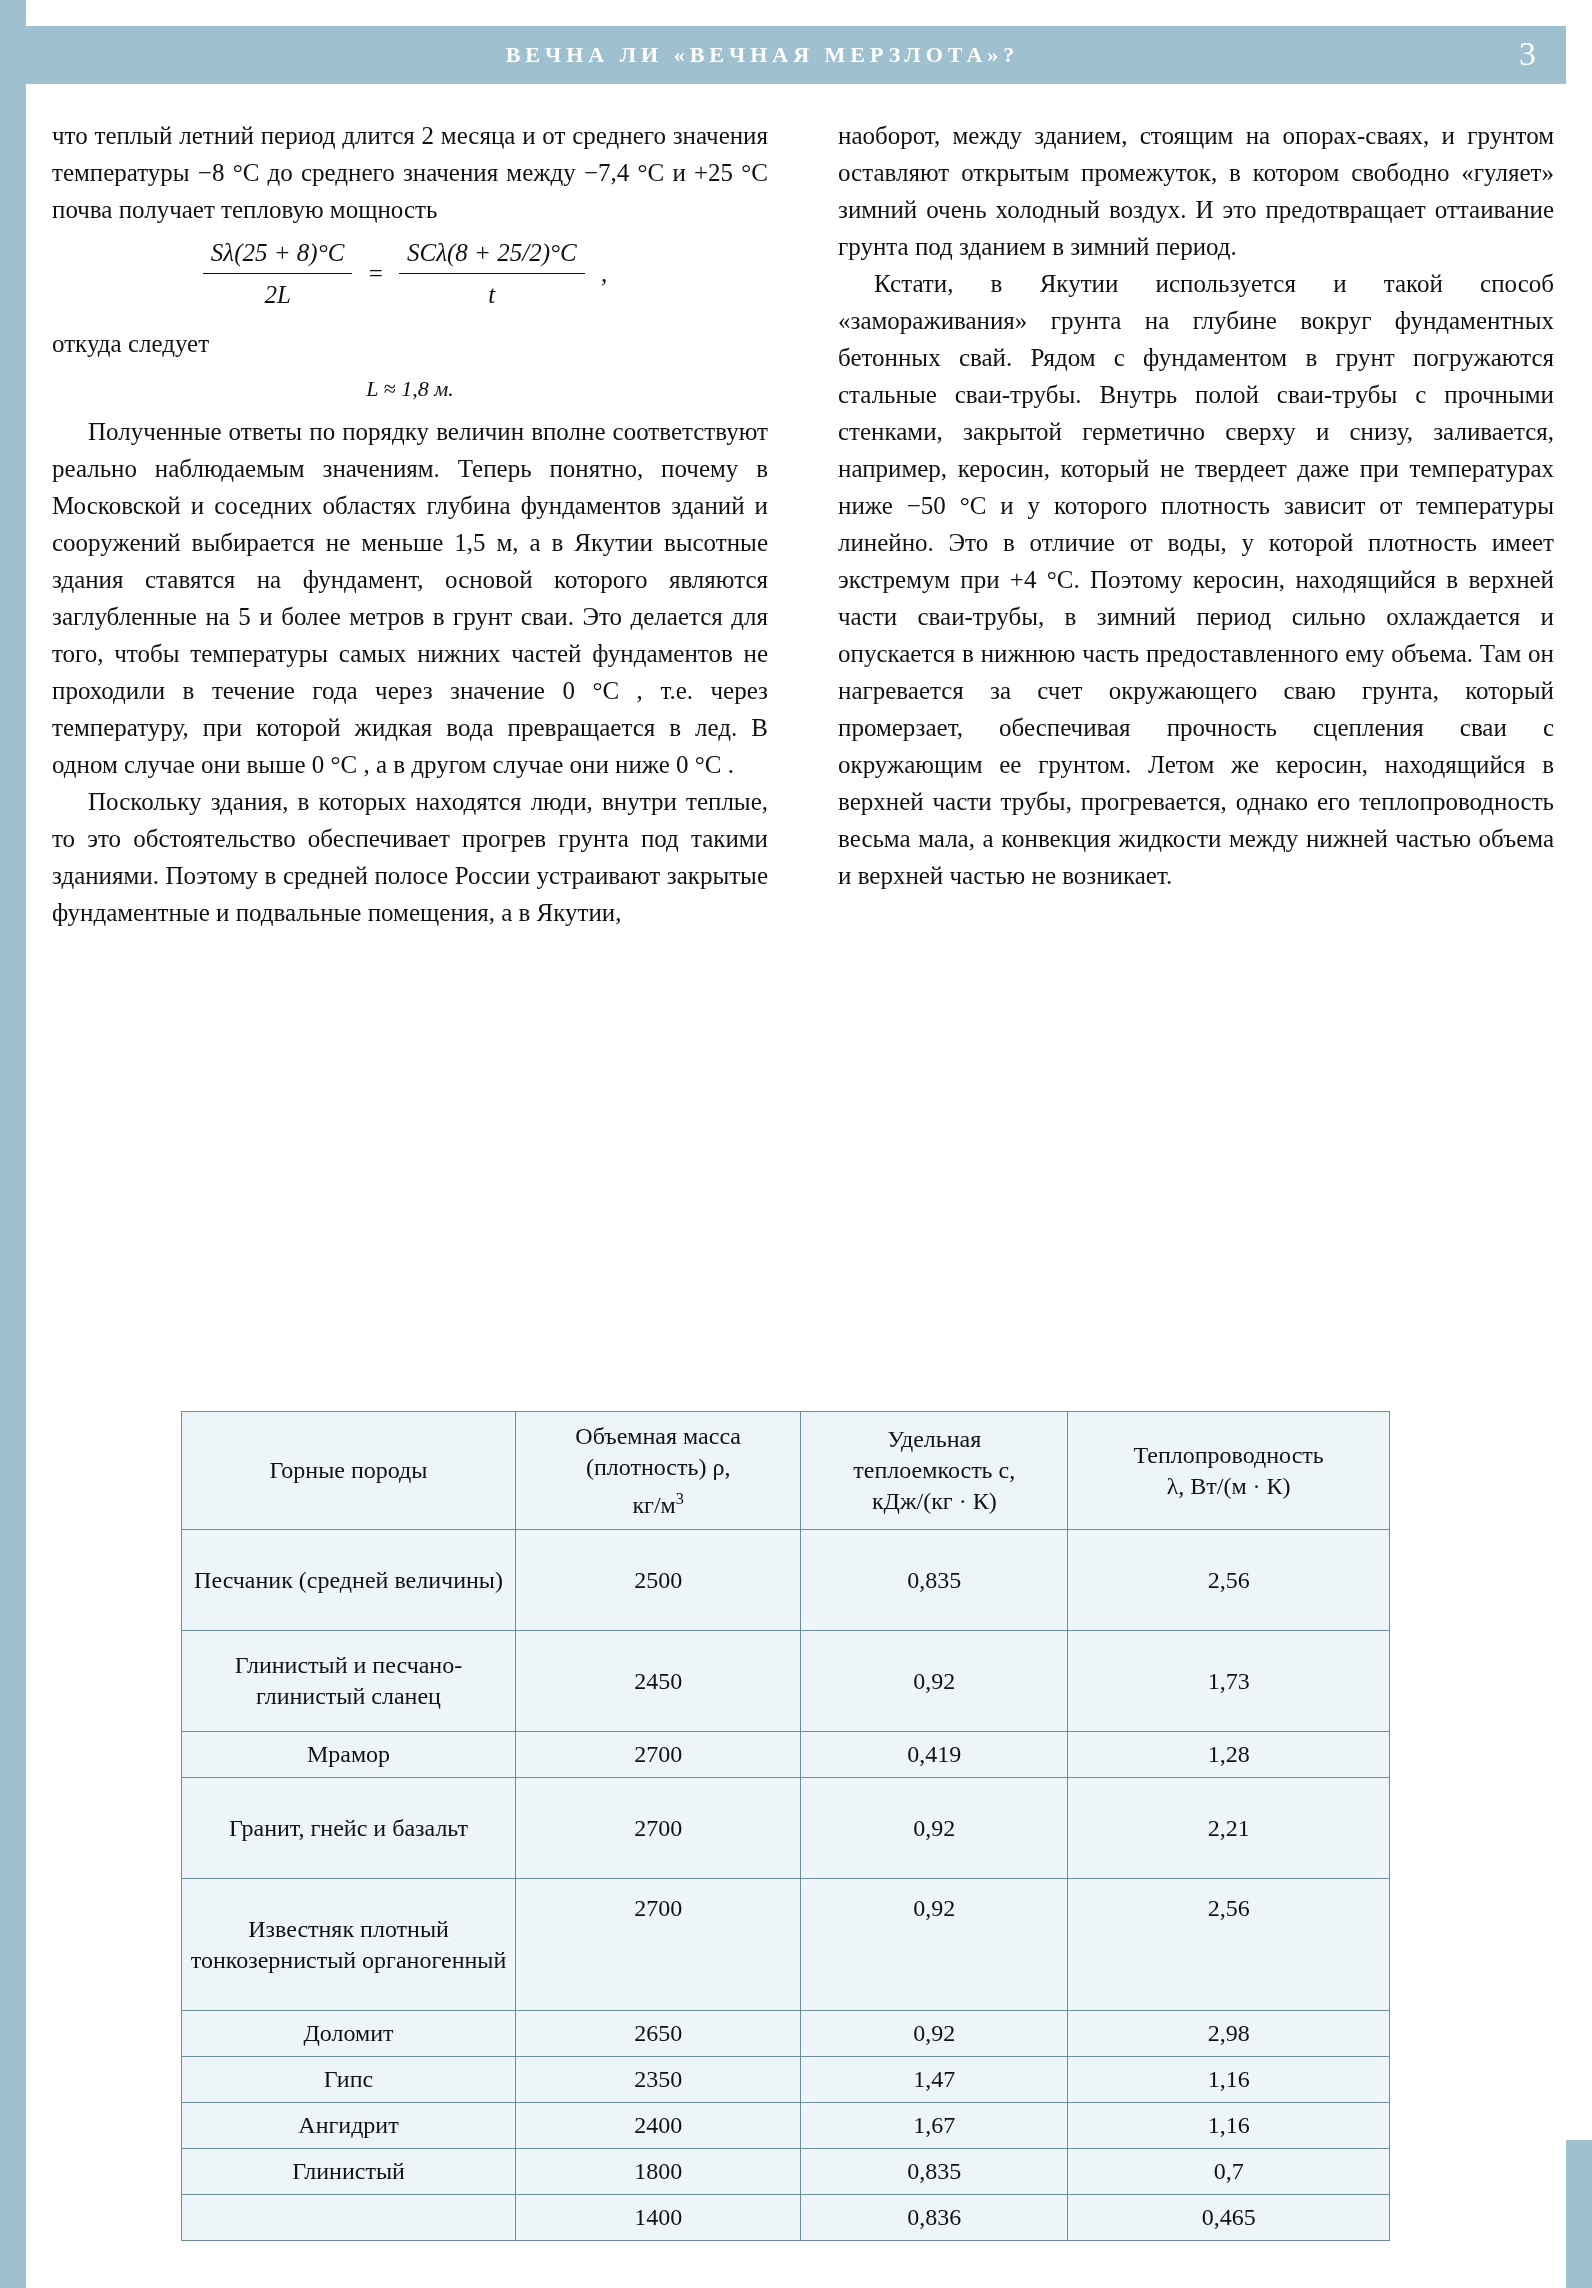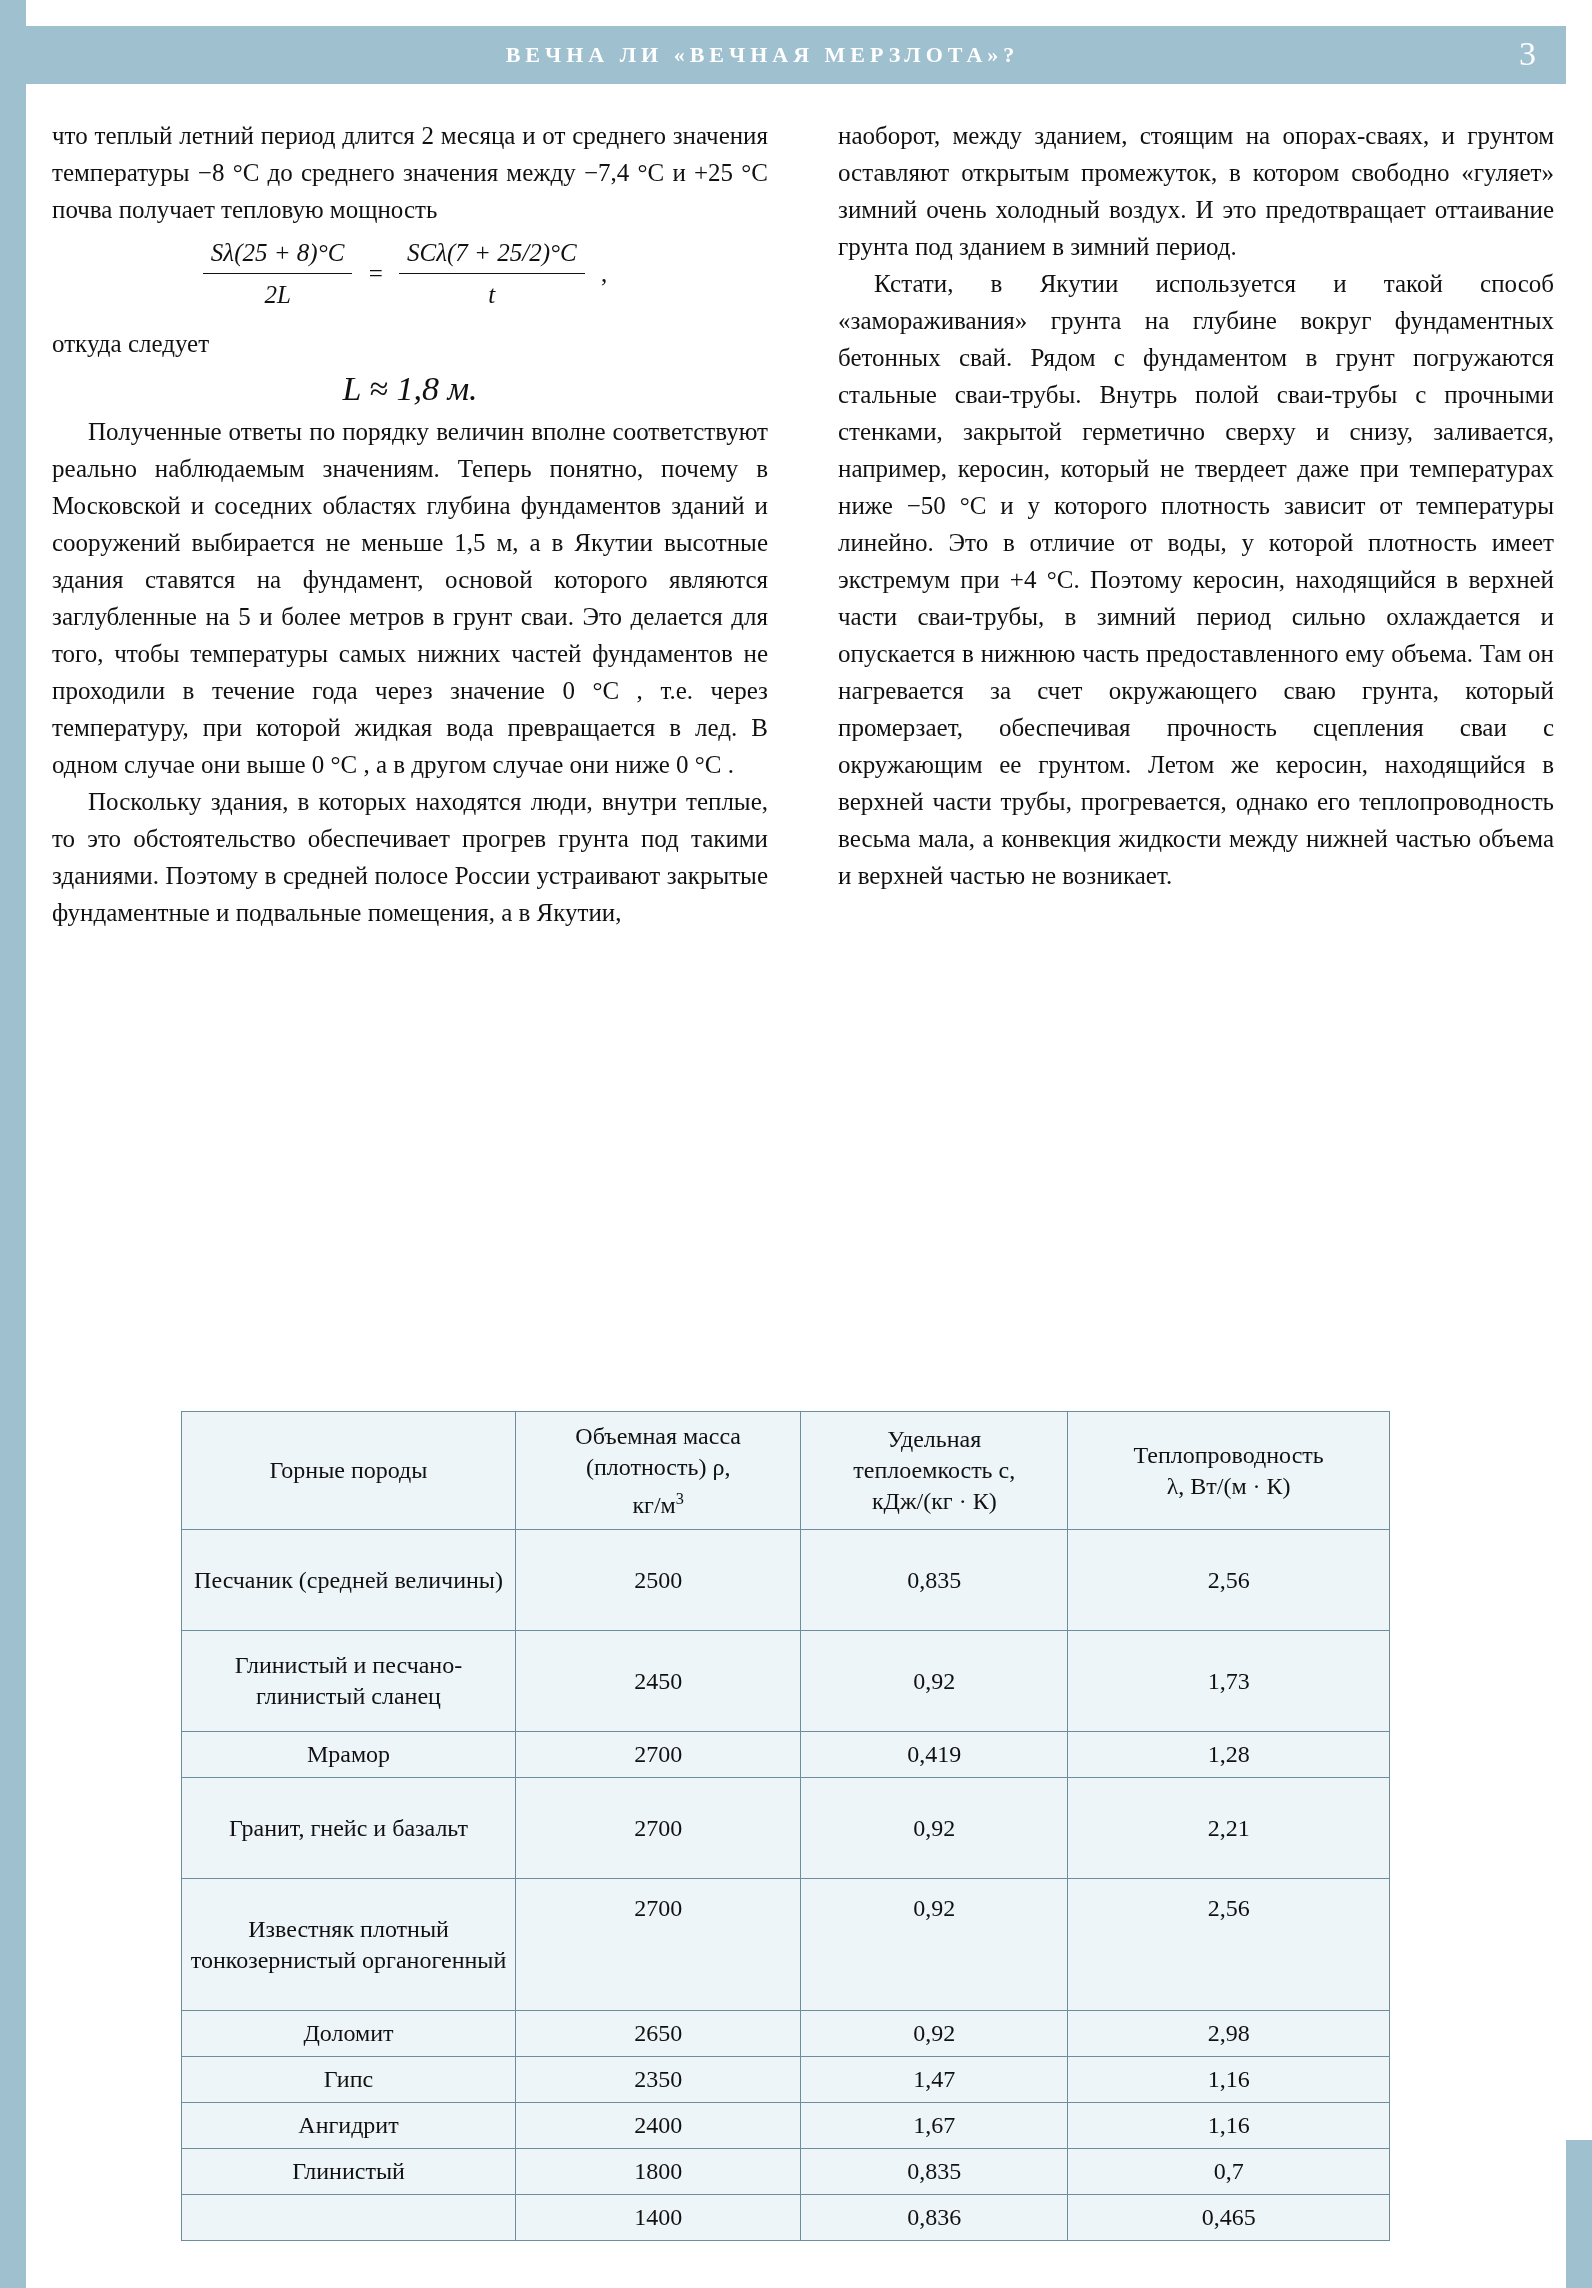--- a/index.html
+++ b/index.html
@@ -127,21 +127,21 @@
   }
   .eqsign {
     display: inline-block;
     vertical-align: middle;
     font-size: 25px;
     padding: 0 10px;
   }
   .mathline {
     text-align: center;
     font-style: italic;
-    font-size: 34px;
+    font-size: 22px;
     margin: 8px 0 6px 0;
   }
 
   
   .table-wrap {
     position: absolute;
     left: 181px;
     top: 1411px;
     width: 1209px;
   }
@@ -189,21 +189,21 @@
 
       <p>что теплый летний период длится 2 месяца и от среднего значения температуры −8 °C до среднего значения между −7,4 °C и +25 °C почва получает тепловую мощность</p>
 
       <div class="math-block">
         <span class="frac">
           <span class="num">Sλ(25 + 8)°C</span>
           <span class="den">2L</span>
         </span>
         <span class="eqsign">=</span>
         <span class="frac">
-          <span class="num">SCλ(7 + 25/2)°C</span>
+          <span class="num">SCλ(8 + 25/2)°C</span>
           <span class="den">t</span>
         </span>
         <span class="eqsign">,</span>
       </div>
 
       <p>откуда следует</p>
 
       <div class="mathline">L ≈ 1,8 м.</div>
 
       <p class="indent">Полученные ответы по порядку величин вполне соответствуют реально наблюдаемым значениям. Теперь понятно, почему в Московской и соседних областях глубина фундаментов зданий и сооружений выбирается не меньше 1,5 м, а в Якутии высотные здания ставятся на фундамент, основой которого являются заглубленные на 5 и более метров в грунт сваи. Это делается для того, чтобы температуры самых нижних частей фундаментов не проходили в течение года через значение 0 °C , т.е. через температуру, при которой жидкая вода превращается в лед. В одном случае они выше 0 °C , а в другом случае они ниже 0 °C .</p>

